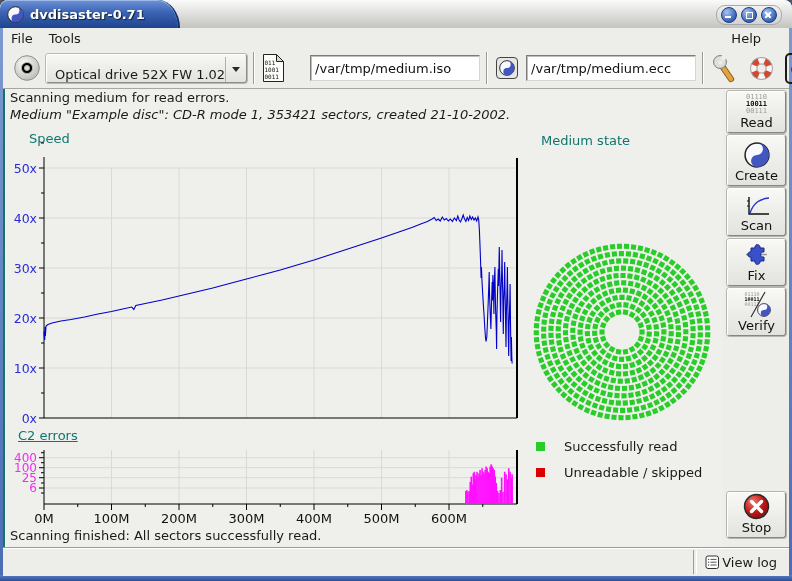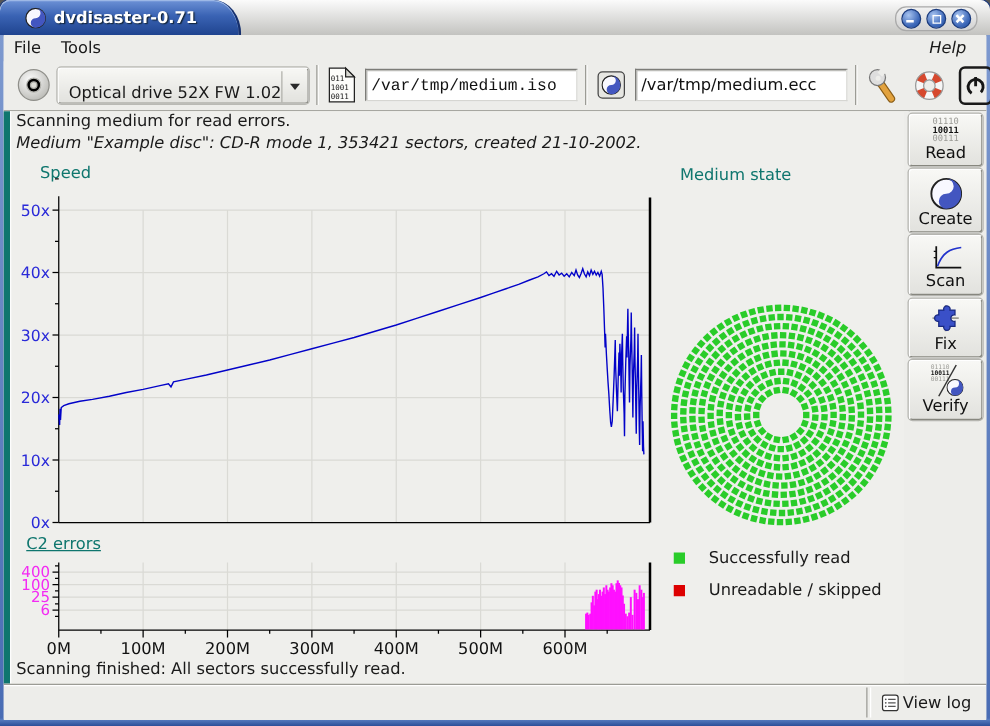--- a/index.html
+++ b/index.html
@@ -11,55 +11,55 @@
   .side-border{position:absolute;top:28px;bottom:0;width:3px;background:linear-gradient(180deg,#7d99cf,#496cb4);}
   #border-left{left:0;} #border-right{right:0;}
   #border-bottom{position:absolute;left:0;right:0;bottom:0;height:6px;
        background:linear-gradient(180deg,#5c81c4,#2a4c97);}
   
   #titlebar{position:absolute;left:0;top:0;width:792px;height:28px;
        background:linear-gradient(180deg,#fbfbfb,#c3c3c0);border-bottom:1px solid #8a8a85;}
   #title-tab{position:absolute;left:0;top:0;width:178px;height:28px;
        background:linear-gradient(180deg,#6d92d6 0%,#3a63b4 45%,#1f448f 100%);
        border-radius:8px 22px 0 0 / 8px 28px 0 0;border-right:2px solid #16306e;
-       box-shadow:inset 0 1px 0 #9db8e6;display:flex;align-items:center;padding-left:13px;}
+       box-shadow:inset 0 1px 0 #9db8e6;display:flex;align-items:center;}
   #title-text{color:#fff;font-weight:bold;font-size:13px;margin-left:6px;
        text-shadow:1px 1px 1px #123;white-space:nowrap;}
   .win-btns{position:absolute;right:10px;top:5px;height:18px;display:flex;gap:4px;align-items:center;
        background:linear-gradient(180deg,#f2f2f2,#d2d2d2);border:1px solid #a9a9a9;border-radius:9px;padding:0 4px;}
   .wbtn{width:14px;height:14px;border-radius:50%;border:1px solid #1c3c7e;position:relative;cursor:default;
        background:radial-gradient(circle at 35% 30%,#a8c4f0,#3c67b8 65%,#27549f);}
   .wbtn span{position:absolute;background:#fff;}
   .glyph-min{left:3px;top:8px;width:6px;height:2px;}
   .glyph-max{left:3.5px;top:3.5px;width:5px;height:5px;background:transparent !important;border:1.5px solid #fff;}
   .glyph-x1{left:2px;top:5.5px;width:8px;height:1.8px;transform:rotate(45deg);}
   .glyph-x2{left:2px;top:5.5px;width:8px;height:1.8px;transform:rotate(-45deg);}
   
   #menubar{position:absolute;left:3px;top:28px;width:786px;height:20px;display:flex;align-items:center;background:#EDEDEA;}
   .menu-item{padding:1px 8px;}
-  #menu-help{margin-left:auto;margin-right:8px;font-style:italic;}
+  #menu-help{margin-left:auto;margin-right:20px;}
   
   #toolbar{position:absolute;left:3px;top:48px;width:786px;height:40px;background:#EDEDEA;
        border-bottom:1px solid #a7a7a1;box-shadow:0 1px 0 #fdfdfd;display:flex;align-items:center;}
   .tsep{width:2px;height:32px;margin:0 6px;border-left:1px solid #9b9b95;border-right:1px solid #ffffff;}
   .icon-btn{display:flex;align-items:center;justify-content:center;padding:1px;}
   #combo{margin-left:4px;width:202px;height:27px;background:linear-gradient(180deg,#f7f7f4,#e2e2de);
        border:1px solid;border-color:#ffffff #8e8e89 #8e8e89 #ffffff;border-radius:3px;
        box-shadow:0 0 0 1px #b9b9b4;display:flex;align-items:flex-end;}
   #combo .val{flex:1;padding-left:8px;white-space:nowrap;overflow:hidden;}
   #combo .arrow-box{width:20px;height:25px;border-left:1px solid #b0b0aa;display:flex;align-items:center;justify-content:center;}
   .arrow-down{width:0;height:0;border-left:4px solid transparent;border-right:4px solid transparent;border-top:5px solid #2a2a2a;}
   .entry{height:24px;width:160px;background:#fff;border:1px solid;border-color:#7c7c78 #d6d6d2 #d6d6d2 #7c7c78;
        box-shadow:inset 1px 1px 0 #bdbdb9;font-size:13px;font-family:inherit;color:#111;padding:0 4px;}
   .power-btn{width:27px;height:27px;border:2px solid #1a1a1a;border-radius:5px;
        background:linear-gradient(180deg,#ececе8,#d8d8d2);display:flex;align-items:center;justify-content:center;}
   
   #workarea{position:absolute;left:3px;top:89px;width:786px;height:458px;background:#EFEFEC;}
   #mainpanel{position:absolute;left:0;top:0;width:719px;height:458px;
-       border-left:5px solid #0f766e;border-right:1px solid #8e8e89;box-shadow:inset 1px 0 0 #fdfdfd;}
+       border-left:2px solid #0f766e;border-right:1px solid #8e8e89;box-shadow:inset 1px 0 0 #fdfdfd;}
   .hline1{position:absolute;left:5px;top:1px;white-space:nowrap;}
   .hline2{position:absolute;left:5px;top:18px;font-style:italic;white-space:nowrap;}
   .chart-label{position:absolute;color:#0f766e;white-space:nowrap;}
   #c2-label{color:#0f766e;text-decoration:underline;}
   .leg-row{position:absolute;display:flex;align-items:center;gap:19px;white-space:nowrap;}
   .leg-swatch{width:9px;height:9px;display:inline-block;}
   #scan-status{position:absolute;left:5px;top:439px;white-space:nowrap;}
   svg.chart{position:absolute;}
   
   #sidebar{position:absolute;left:720px;top:0;width:66px;height:458px;background:#EDEDEA;}
@@ -150,21 +150,21 @@
     <div class="tsep"></div>
     <div class="icon-btn">
       <svg width="23" height="30">
         <path d="M1.5 1.5 h13 l7 7 v20 h-20 z" fill="#fcfcfa" stroke="#222"></path>
         <path d="M14.5 1.5 l7 7 h-7 z" fill="#d8d8d2" stroke="#222"></path>
         <text x="2.5" y="12" font-size="6" font-family="DejaVu Sans Mono, monospace" fill="#111">011</text>
         <text x="2.5" y="19" font-size="6" font-family="DejaVu Sans Mono, monospace" fill="#111">1001</text>
         <text x="2.5" y="26" font-size="6" font-family="DejaVu Sans Mono, monospace" fill="#111">0011</text>
       </svg>
     </div>
-    <input class="entry" style="margin-left: 6px; font-family: Liberation Mono, monospace;" value="/var/tmp/medium.iso">
+    <input class="entry" style="margin-left: 24px;" value="/var/tmp/medium.iso">
     <div class="tsep"></div>
     <div class="icon-btn">
       <svg width="24" height="24">
         <rect x="1.5" y="1.5" width="21" height="21" rx="3.5" fill="#e6e6e2" stroke="#444"></rect>
         <use href="#yinyang" x="4" y="4" width="16" height="16"></use>
       </svg>
     </div>
     <input class="entry" style="margin-left: 6px;" value="/var/tmp/medium.ecc">
     <div class="tsep"></div>
     <div class="icon-btn">
@@ -855,20 +855,27 @@
         </div>
         <div class="lbl">Verify</div>
       </div>
       <div class="side-btn" style="top:150px;height:47px">
         <svg width="27" height="27">
           <path d="M3 13.5 h21 M13.5 3 v21" stroke="#9a9a94" stroke-width="1.4"></path>
           <path d="M8 7 h4 a2.6 2.6 0 1 1 5 0 h4 v4 a2.6 2.6 0 1 0 0 5 v4 h-4 a2.6 2.6 0 1 1 -5 0 h-4 v-4 a2.6 2.6 0 1 1 0 -5 z" fill="#3A50C8" stroke="#1A2A80" stroke-width="1"></path>
         </svg>
         <div class="lbl">Fix</div>
       </div>
+      <div class="side-btn" style="top:403px;height:46px">
+        <svg width="27" height="27">
+          <circle cx="13.5" cy="13.5" r="12" fill="url(#stopg)" stroke="#2a2a2a" stroke-width="1.4"></circle>
+          <path d="M8.5 8.5 L18.5 18.5 M18.5 8.5 L8.5 18.5" stroke="#fff" stroke-width="3.4" stroke-linecap="round"></path>
+        </svg>
+        <div class="lbl">Stop</div>
+      </div>
     </div>
   </div>
 
   <div id="bottombar">
     <div id="bb-sep"></div>
     <div id="viewlog">
       <svg width="15" height="15">
         <rect x="1" y="1" width="12.5" height="12.5" rx="2" fill="#fff" stroke="#333"></rect>
         <circle cx="3.6" cy="4.4" r="0.7" fill="#555"></circle>
           <circle cx="3.6" cy="7.2" r="0.7" fill="#555"></circle>

